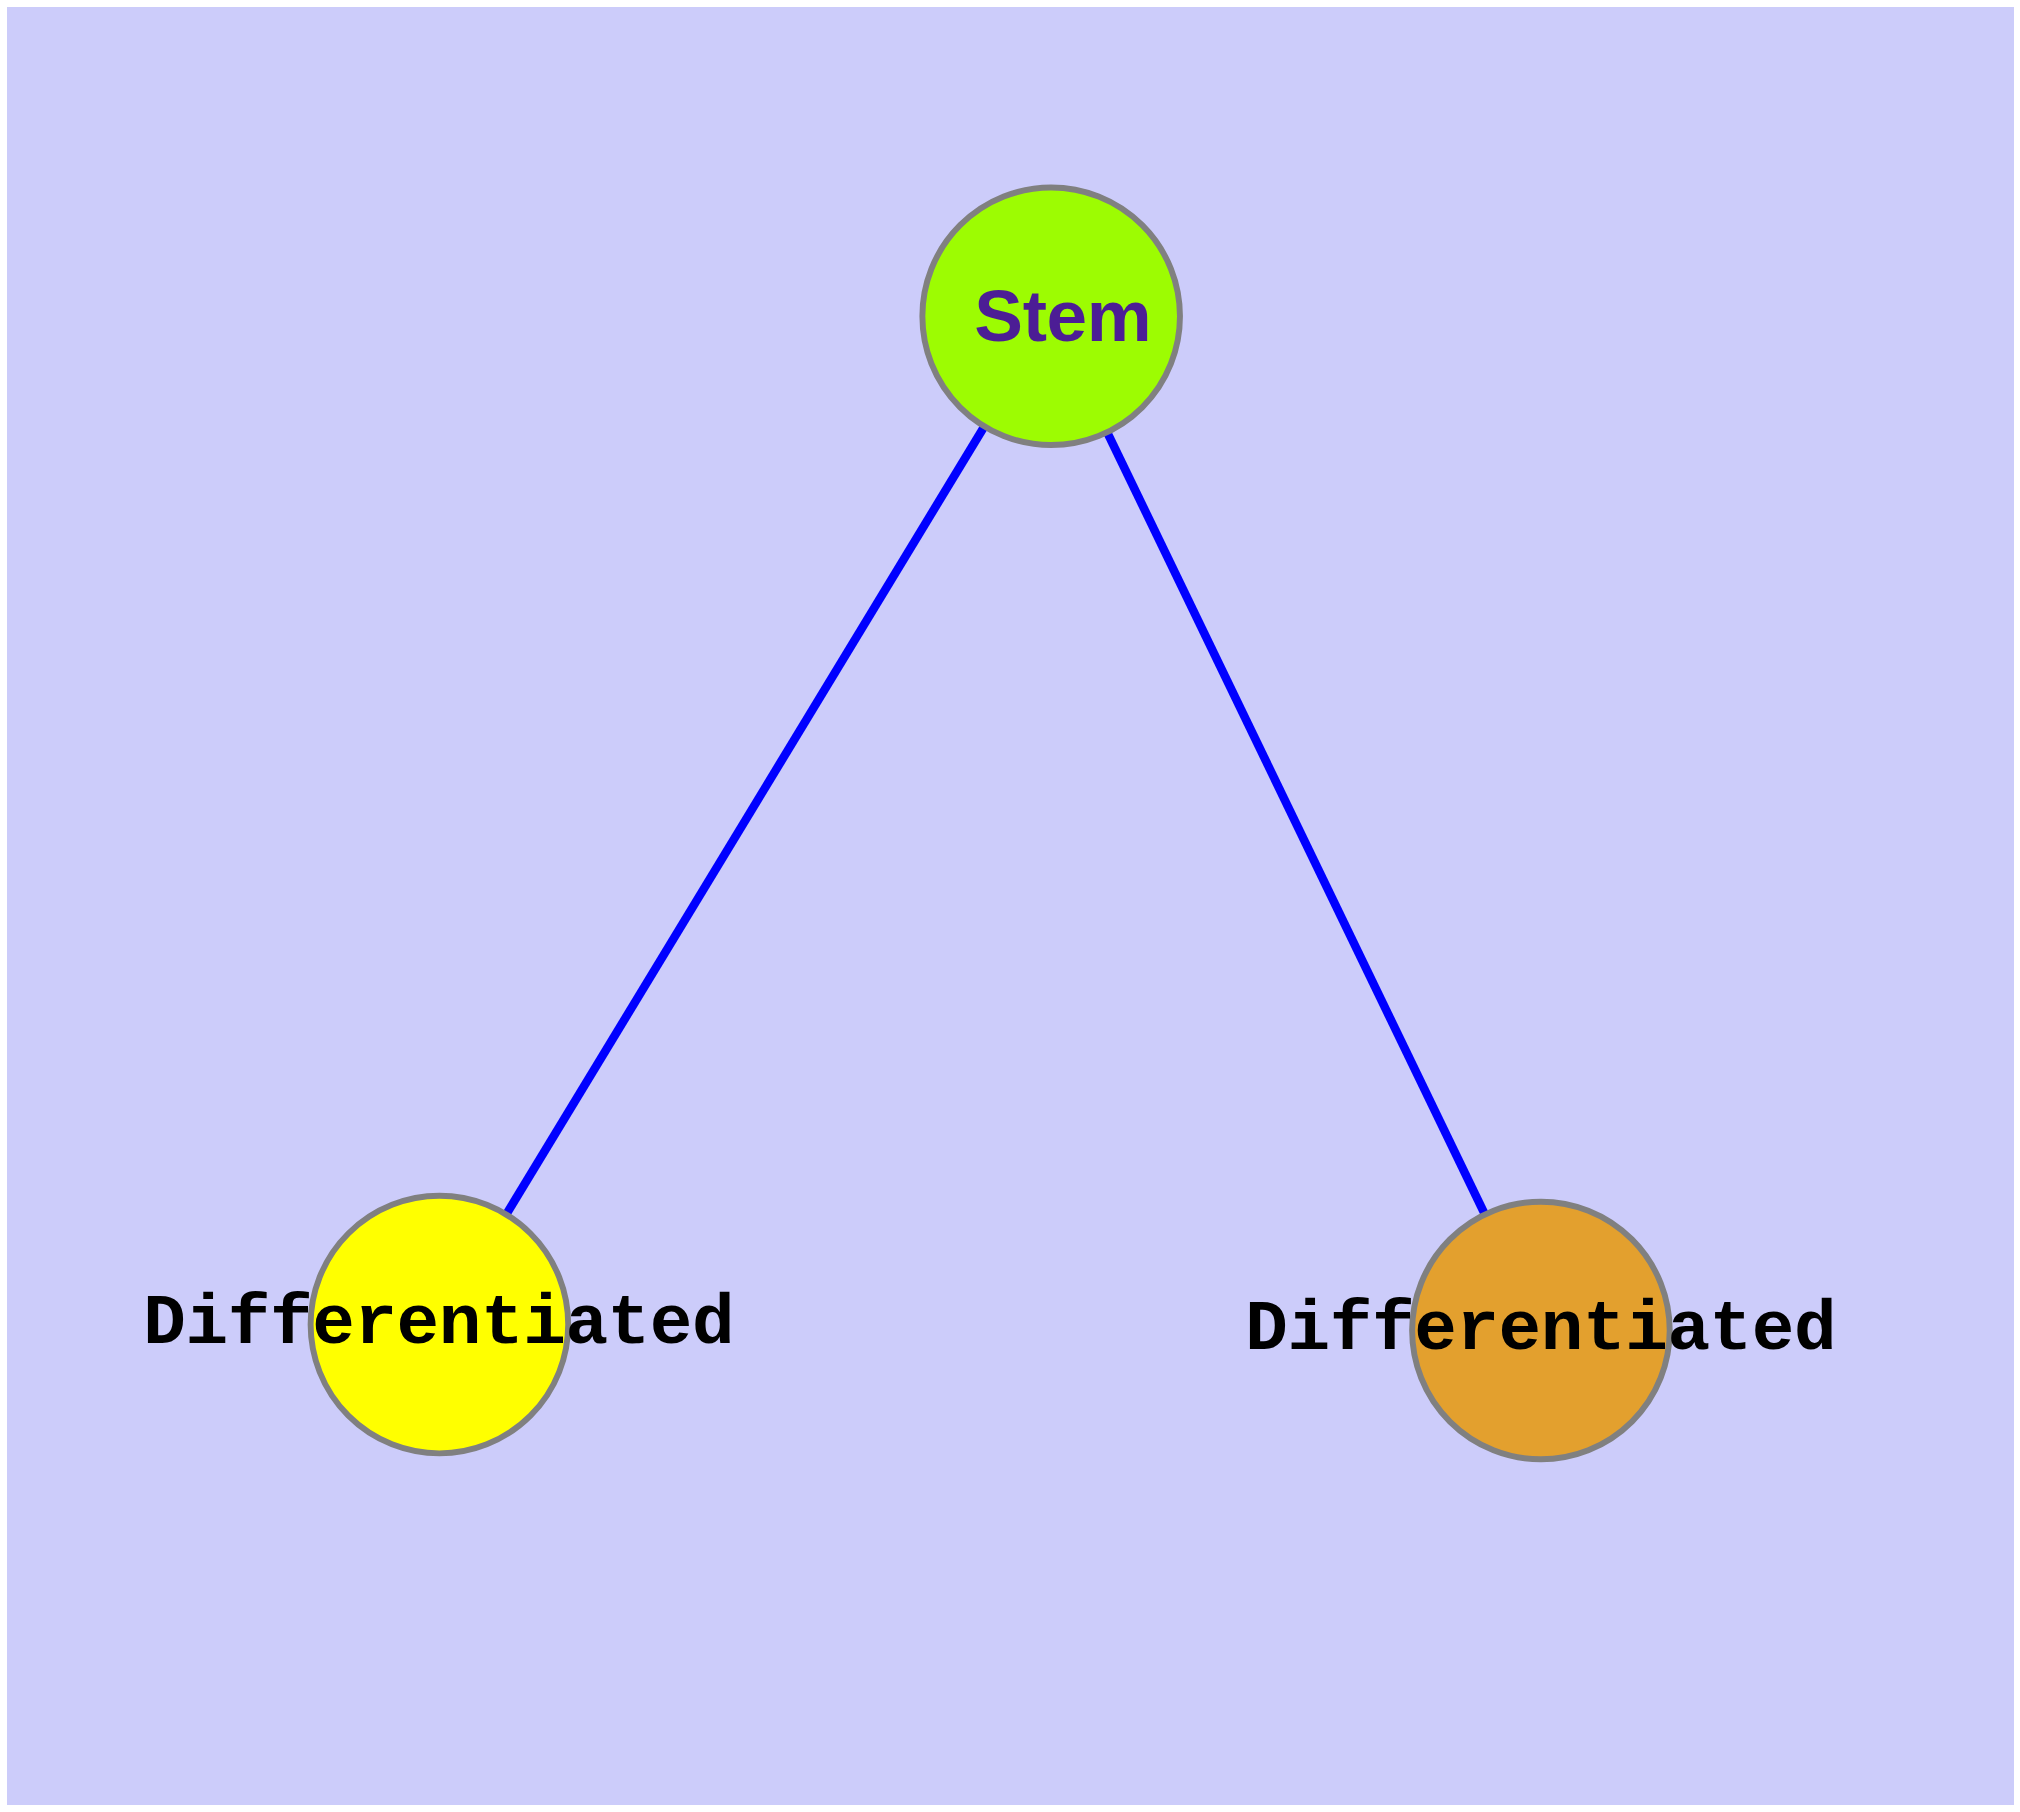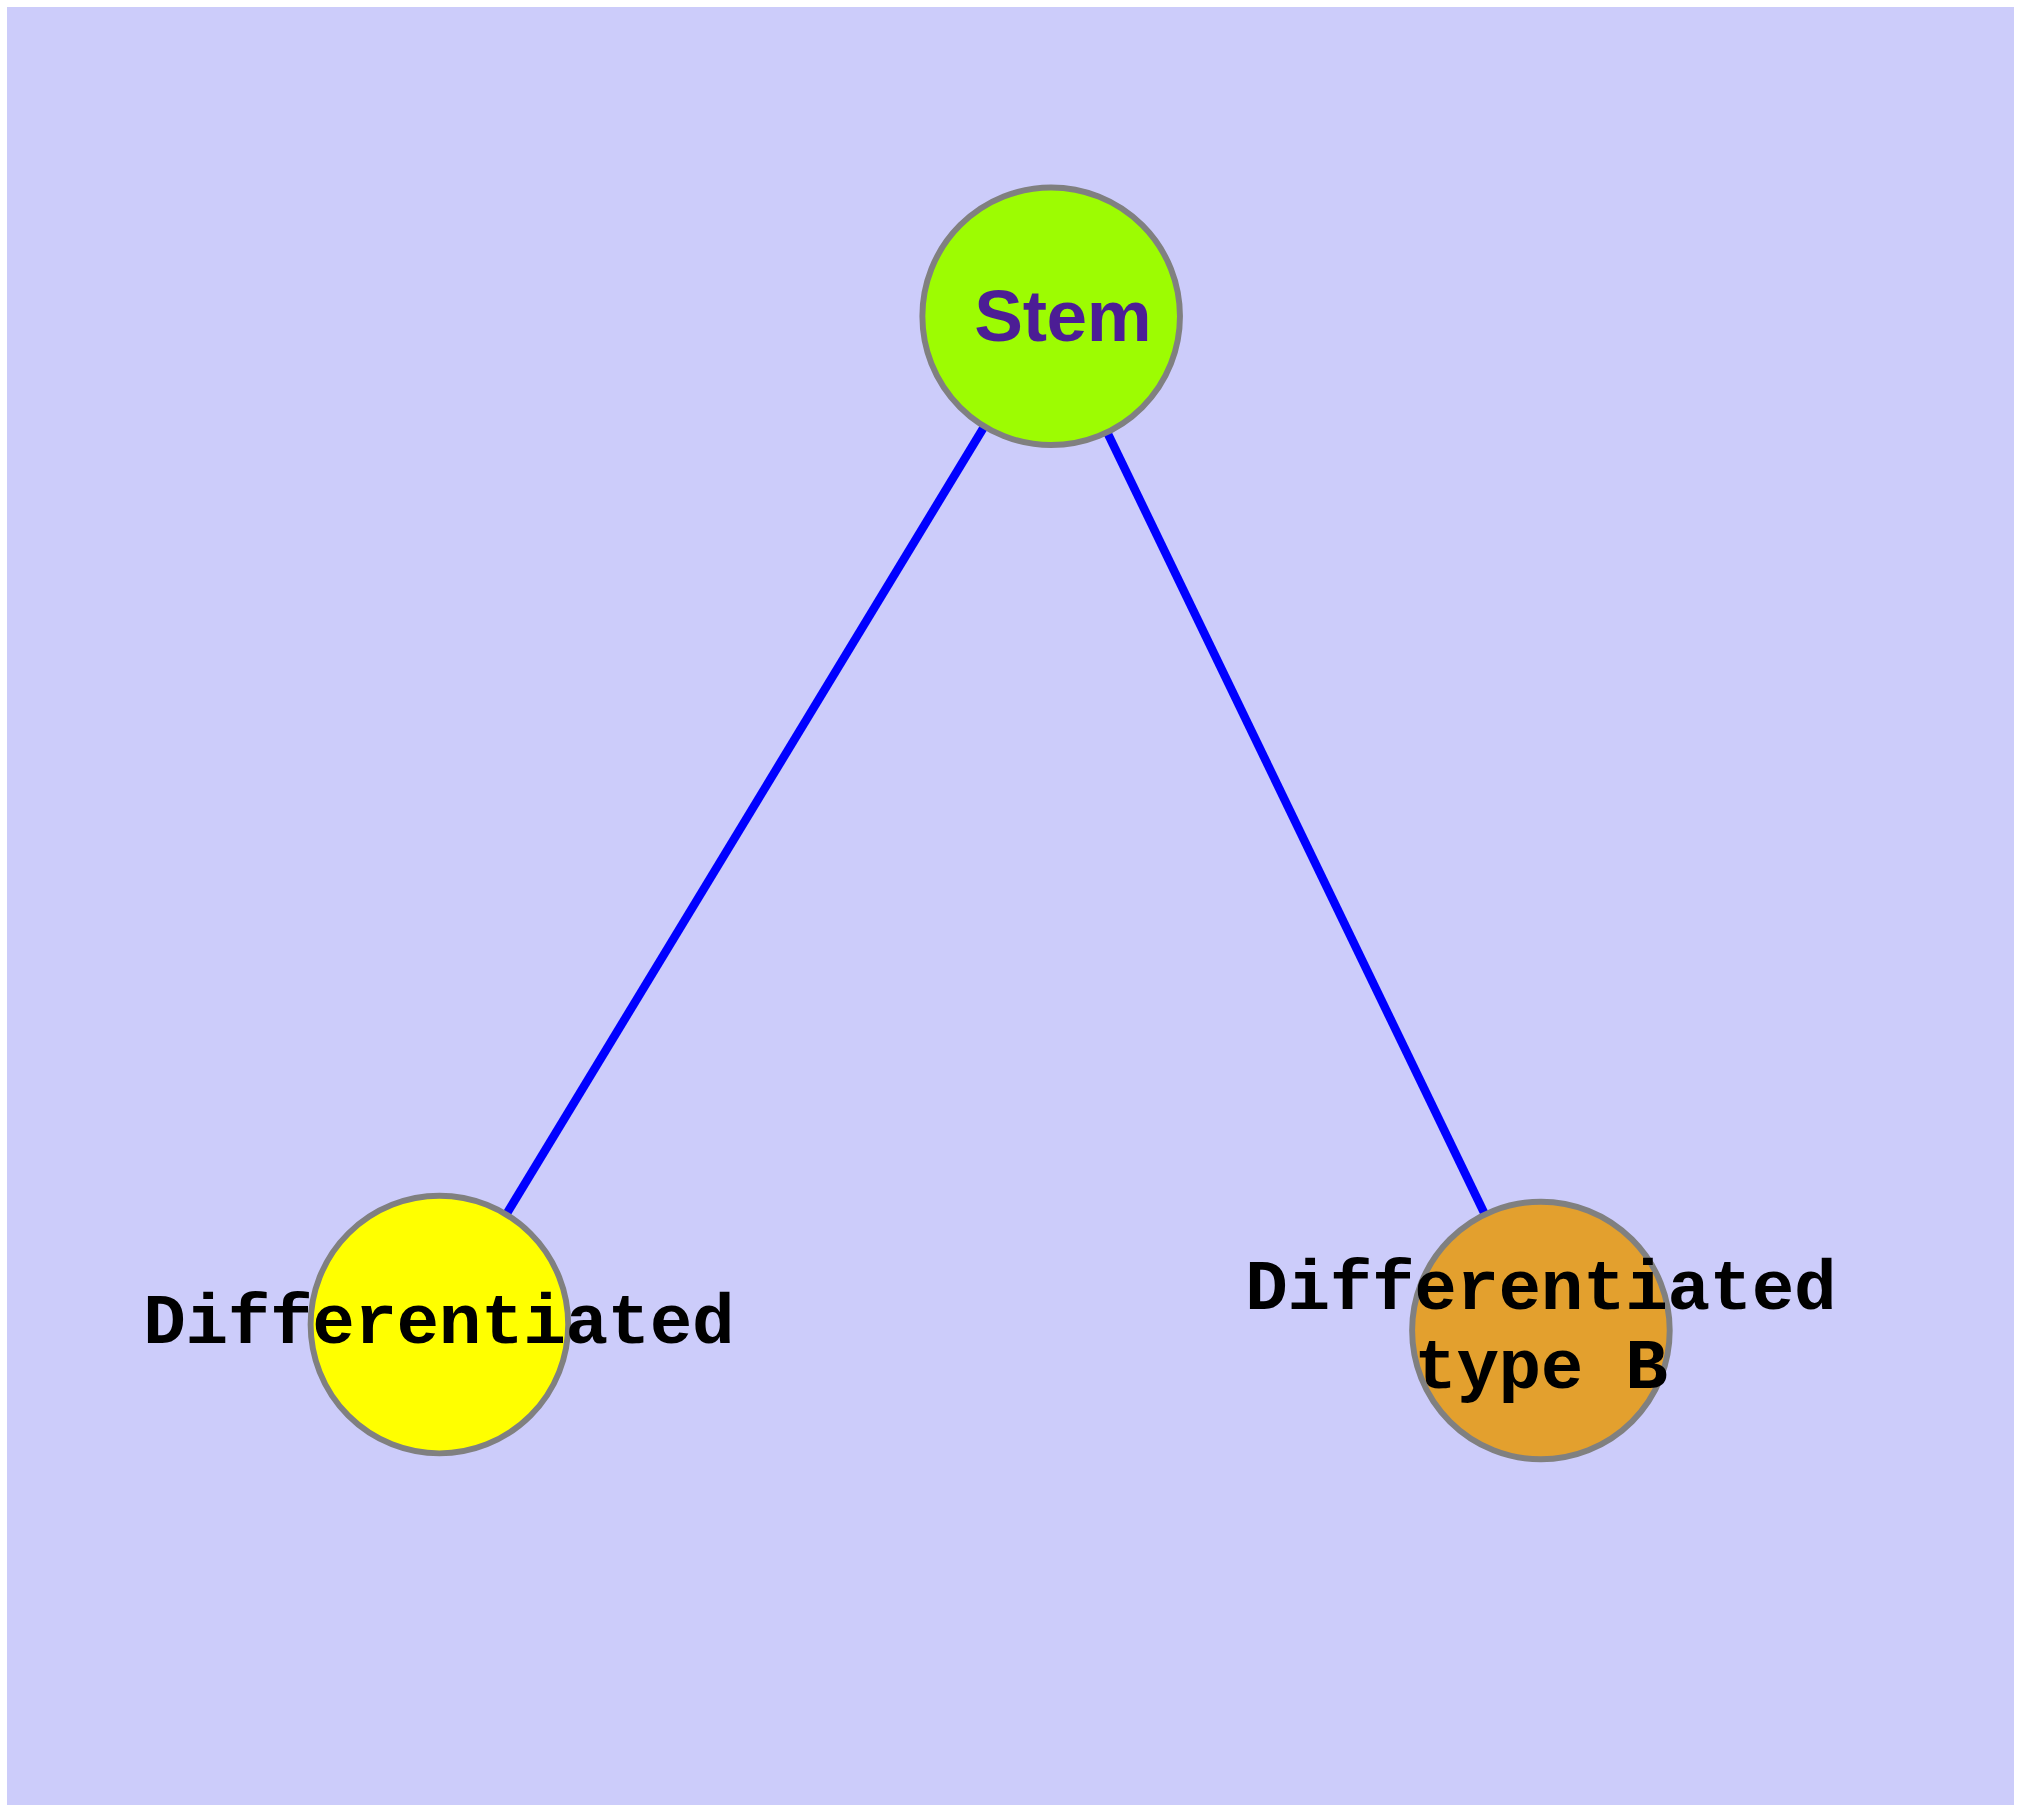--- a/index.html
+++ b/index.html
@@ -73,18 +73,18 @@
       <g id="node-layer">
           <circle cx="1232" cy="365" r="152" fill="#9dfc02" stroke="#808080" stroke-width="7"></circle>
           <circle cx="510" cy="1555" r="152" fill="#ffff00" stroke="#808080" stroke-width="7"></circle>
           <circle cx="1810" cy="1562" r="152" fill="#e3a02e" stroke="#808080" stroke-width="7"></circle>
         </g>
     </svg>
 
     <div id="label-layer">
         <div class="node-label one-line" style="left: 1044px; top: 309px; color: #4c1d95; margin-left: 12px;"><div>Stem</div></div>
         <div class="node-label two-line" style="left: 432px; top: 1318px; color: rgb(0, 0, 0);"><div>Differentiated</div></div>
-        <div class="node-label two-line" style="left: 1534px; top: 1324px; color: rgb(0, 0, 0);"><div>Differentiated</div><div>type B</div></div>
+        <div class="node-label two-line" style="left: 1534px; top: 1324px; color: rgb(0, 0, 0);"><div>Differentiated</div></div>
       </div>
 
   </div>
 </div>
 
 
 </body></html>

